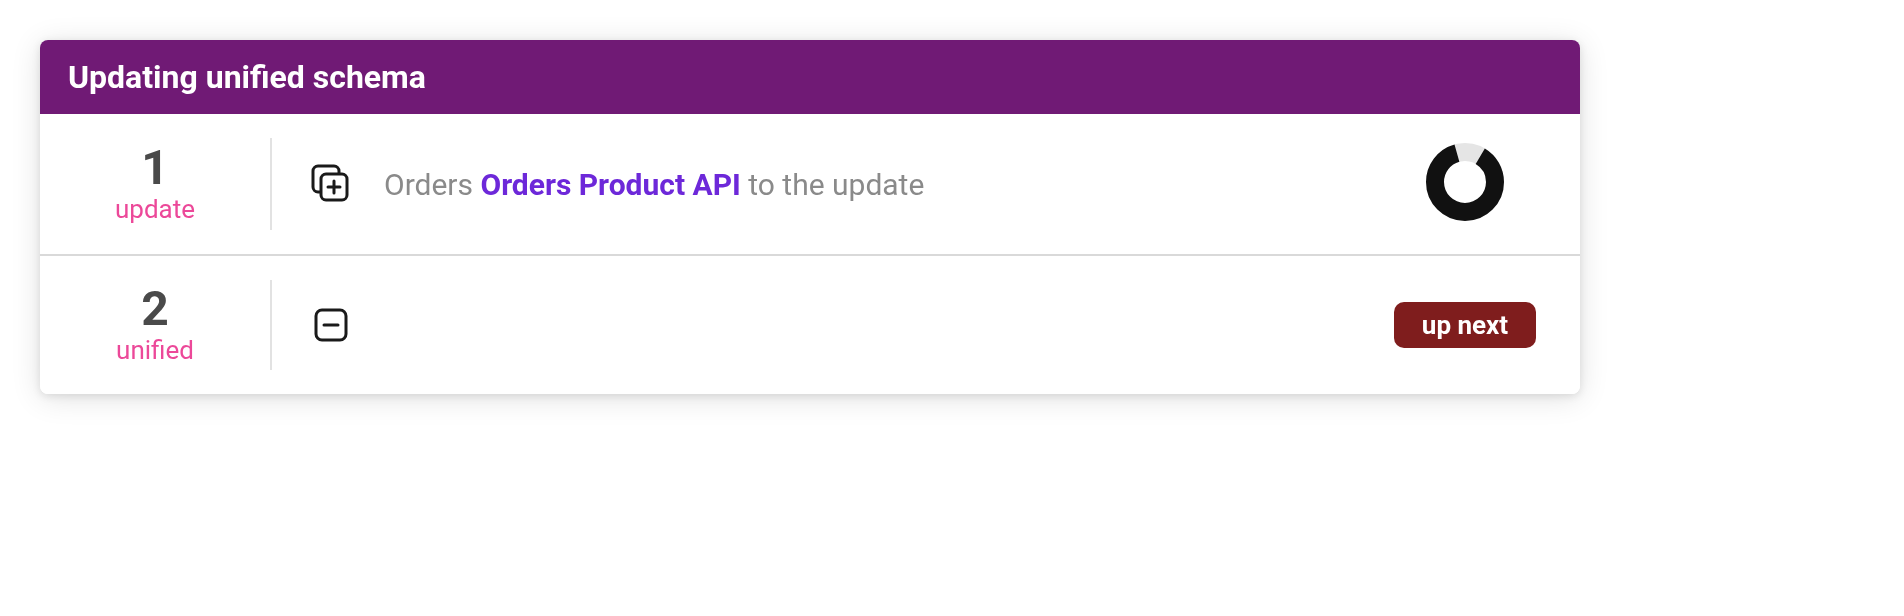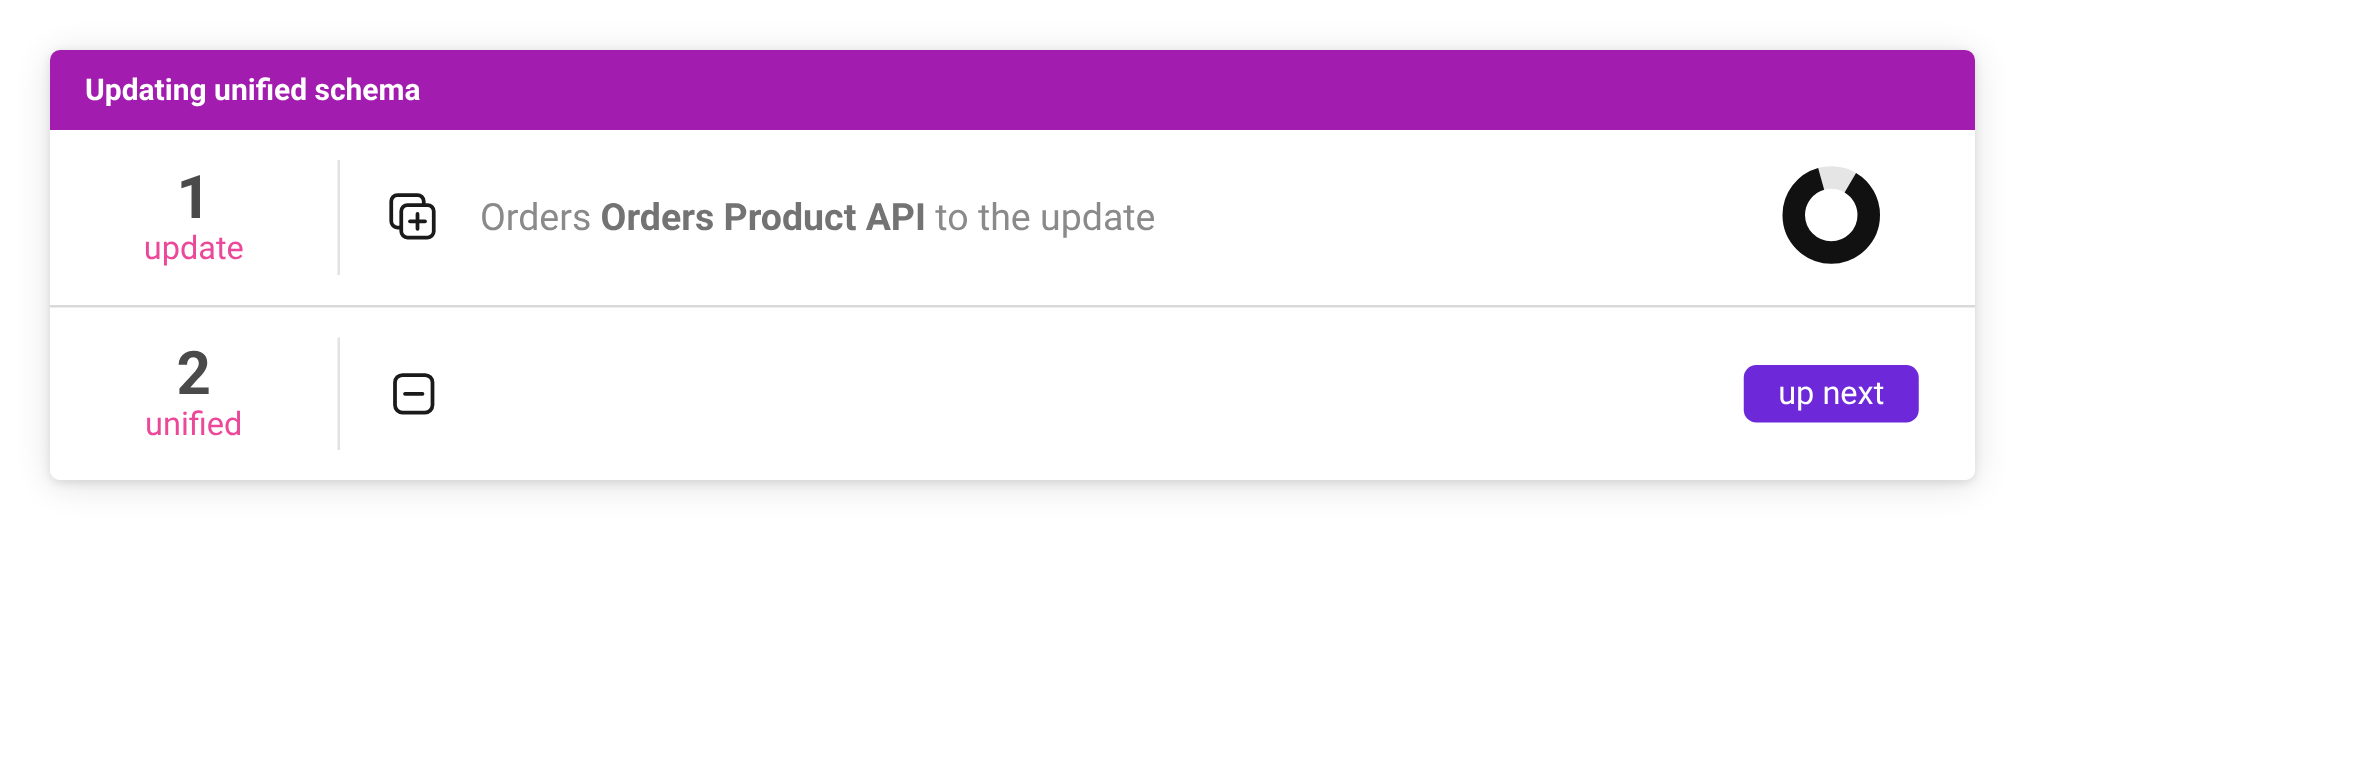--- a/index.html
+++ b/index.html
@@ -11,24 +11,24 @@
       justify-content: flex-start;
     }
     .card {
       width: 1540px;
       background: #ffffff;
       border-radius: 8px;
       overflow: hidden;
       box-shadow: 0 4px 30px rgba(0,0,0,0.12), 0 2px 8px rgba(0,0,0,0.1);
     }
     .header {
-      background: #a21caf;
+      background: #701a75;
       color: #ffffff;
       padding: 18px 28px;
-      font-size: 24px;
+      font-size: 32px;
       font-weight: 700;
     }
     .section {
       display: flex;
       align-items: stretch;
       background: #ffffff;
       min-height: 140px;
       position: relative;
     }
     .section + .section {
@@ -82,39 +82,39 @@
       flex-shrink: 0;
     }
     .icon-wrap svg {
       display: block;
     }
     .item-text {
       font-size: 30px;
       color: #8a8a8a;
     }
     .item-text .strong {
-      color: #737373;
+      color: #6d28d9;
       font-weight: 700;
     }
     .right-col {
       width: 230px;
       display: flex;
       align-items: center;
       justify-content: center;
       flex-shrink: 0;
     }
     .spinner {
       width: 88px;
       height: 88px;
     }
     .badge {
-      background: #6d28d9;
+      background: #7f1d1d;
       color: #ffffff;
       font-size: 26px;
-      font-weight: 400;
+      font-weight: 700;
       padding: 8px 28px;
       border-radius: 10px;
     }
   </style>
 </head>
 <body>
 
 <div class="card">
 
   <div class="header">

